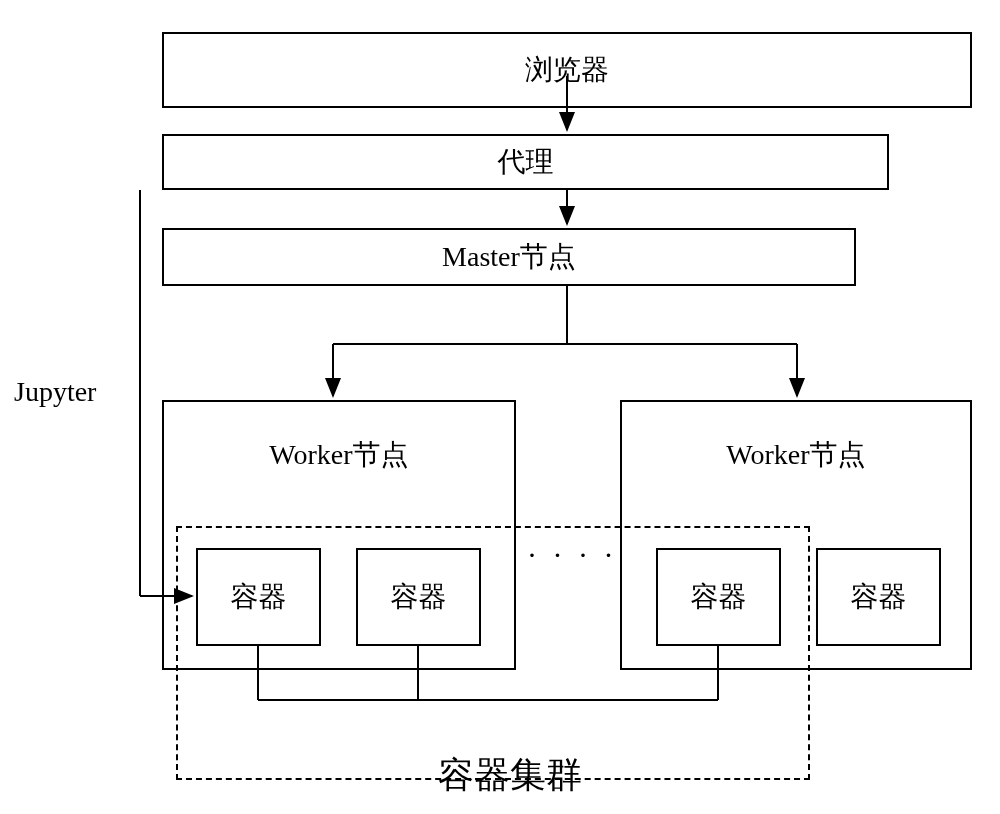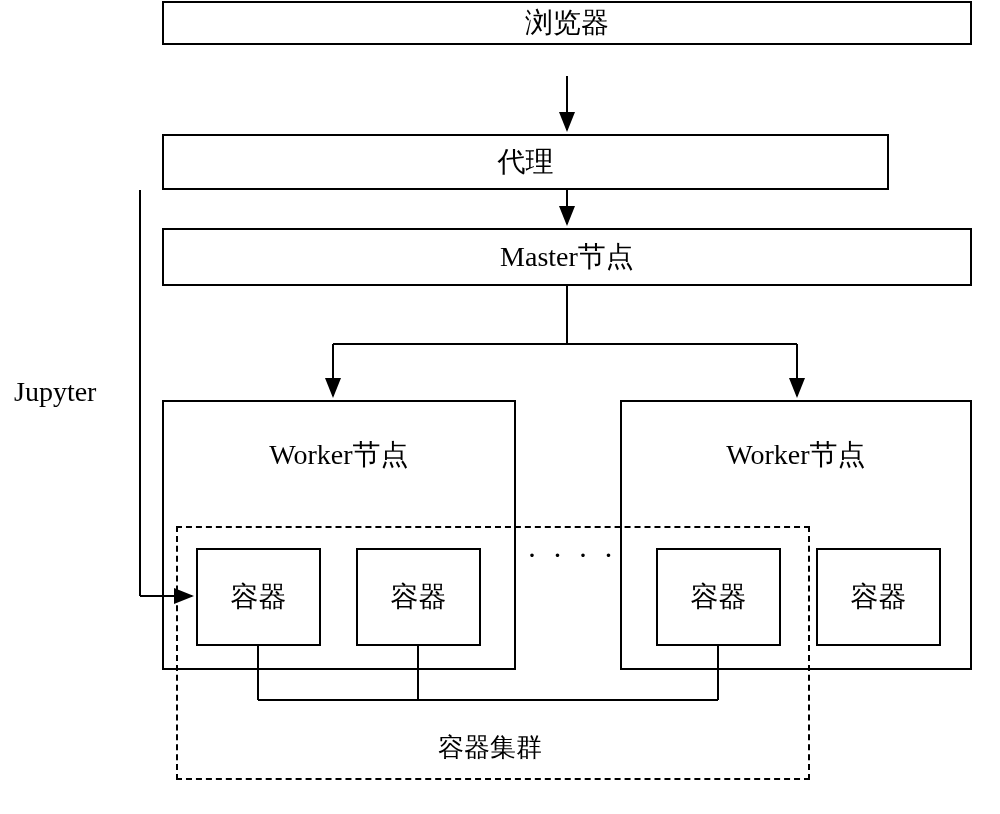--- a/index.html
+++ b/index.html
@@ -23,41 +23,42 @@
     position: absolute;
     font-size: 28px;
     background: #fff;
   }
   .dashed-box {
     position: absolute;
     border: 2px dashed #000;
   }
   .cluster-label {
     position: absolute;
-    font-size: 26px;
+    font-size: 36px;
+    margin-top: 21px;
   }
   svg.arrows {
     position: absolute;
     left: 0; top: 0;
     width: 1000px; height: 814px;
     pointer-events: none;
   }
 </style>
 </head>
 <body>
 
-<div class="box" style="left:162px; top:1px; width:810px; height:44px;">
+<div class="box" style="left:162px; top:32px; width:810px; height:76px;">
   <span>浏览器</span>
 </div>
 
 <div class="box" style="left:162px; top:134px; width:727px; height:56px;">
   <span>代理</span>
 </div>
 
-<div class="box" style="left:162px; top:228px; width:810px; height:58px;">
+<div class="box" style="left:162px; top:228px; width:694px; height:58px;">
   <span>Master节点</span>
 </div>
 
 <div class="label" style="left:14px; top:376px;">Jupyter</div>
 
 <div class="box" style="left:162px; top:400px; width:354px; height:270px; align-items:flex-start; padding-top:34px;">
   <span>Worker节点</span>
 </div>
 
 <div class="box" style="left:620px; top:400px; width:352px; height:270px; align-items:flex-start; padding-top:34px;">

